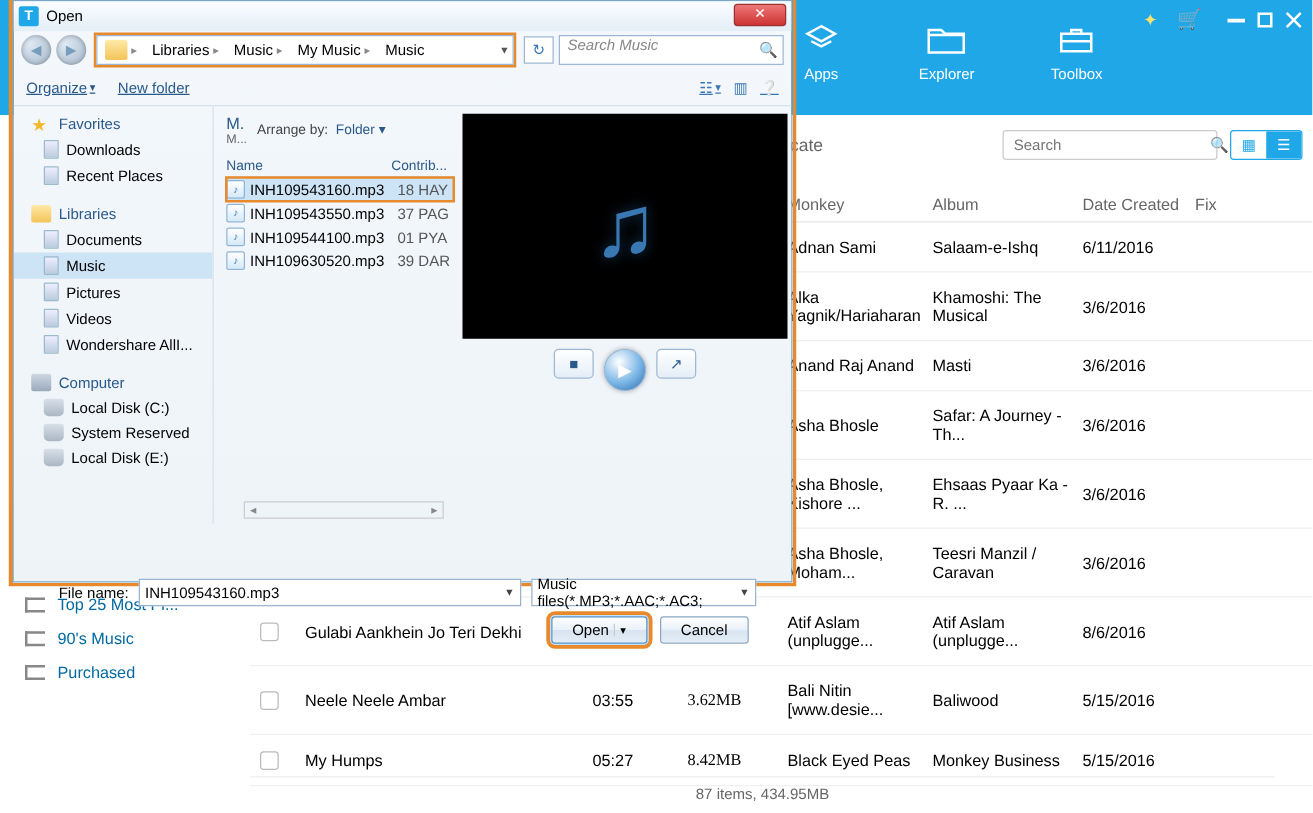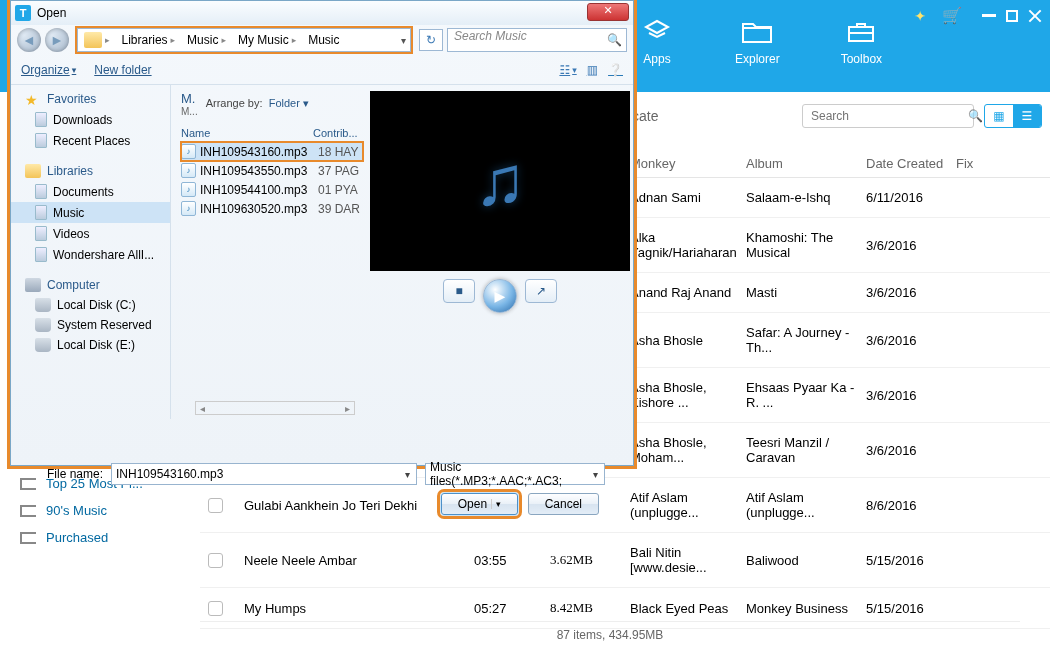--- a/index.html
+++ b/index.html
@@ -384,20 +384,24 @@
           <div class="tnode">
             <span class="tico2 doc"></span>
             <span>Documents</span>
           </div>
           <div class="tnode sel">
             <span class="tico2 doc"></span>
             <span>Music</span>
           </div>
           <div class="tnode">
             <span class="tico2 doc"></span>
+            <span>Pictures</span>
+          </div>
+          <div class="tnode">
+            <span class="tico2 doc"></span>
             <span>Videos</span>
           </div>
           <div class="tnode">
             <span class="tico2 doc"></span>
             <span>Wondershare AllI...</span>
           </div>
         </div>
       <div style="height:10px"></div>
       <div class="tnode h">
           <span class="tico2 comp"></span>

